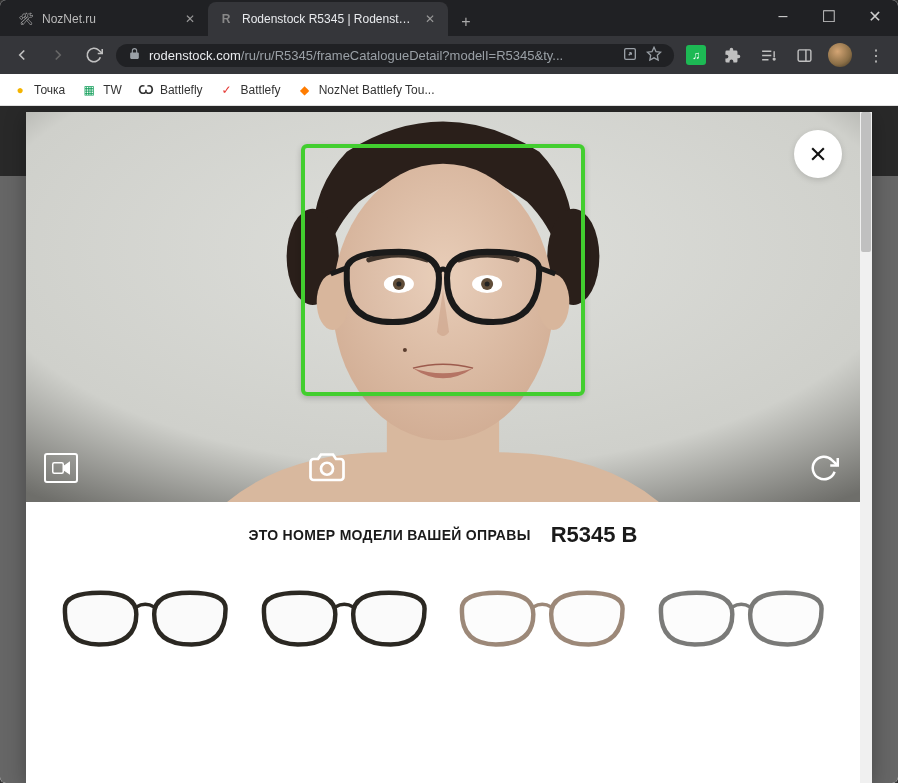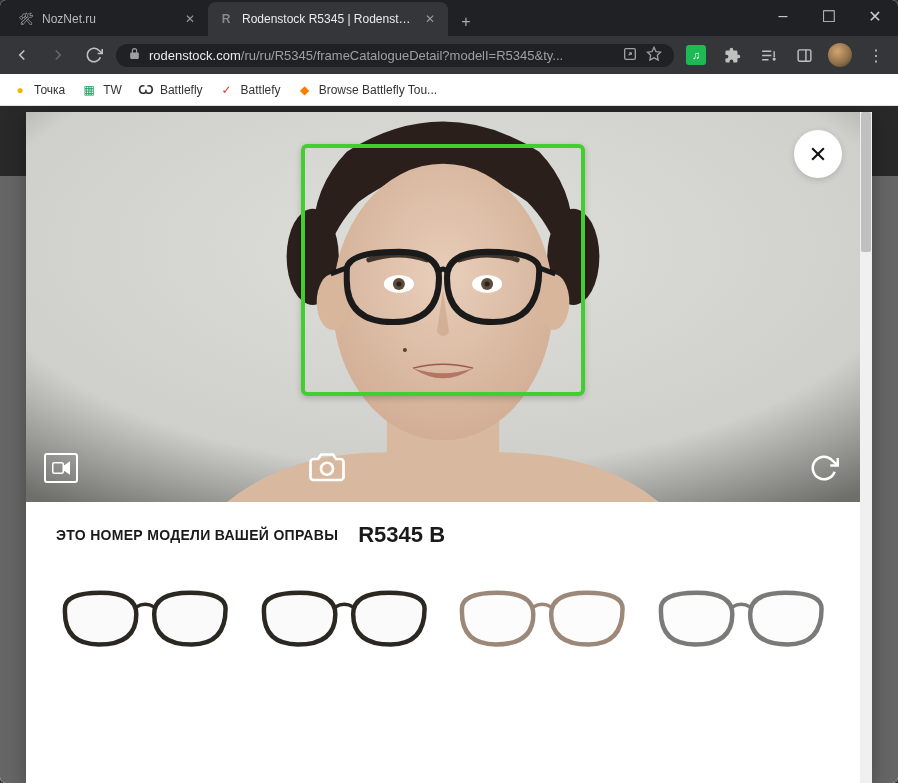--- a/index.html
+++ b/index.html
@@ -50,21 +50,21 @@
 .face-bg { position: absolute; inset: 0; display: flex; align-items: center; justify-content: center; }
 .face-svg { width: 100%; height: 100%; }
 .face-frame { position: absolute; top: 32px; left: 50%; transform: translateX(-50%); width: 284px; height: 252px; border: 4px solid #42ce2f; border-radius: 6px; box-shadow: 0 2px 6px rgba(0,0,0,0.2); }
 .close-modal { position: absolute; top: 18px; right: 18px; width: 48px; height: 48px; border-radius: 50%; background: #fff; display: flex; align-items: center; justify-content: center; cursor: pointer; box-shadow: 0 2px 6px rgba(0,0,0,0.15); }
 .tryon-controls { position: absolute; bottom: 12px; left: 0; right: 0; height: 44px; display: flex; align-items: center; padding: 0 18px; }
 .ctrl-btn { width: 36px; height: 36px; display: flex; align-items: center; justify-content: center; color: #fff; cursor: pointer; }
 .ctrl-btn.video { border: 2px solid #fff; border-radius: 3px; width: 34px; height: 30px; }
 .ctrl-btn.capture { margin: 0 auto; }
 .ctrl-btn.reload { margin-left: auto; }
 
-.model-row { padding: 20px 30px; display: flex; align-items: center; gap: 20px; }
+.model-row { padding: 20px 30px; display: flex; align-items: center; gap: 20px; justify-content: center; }
 .model-label { font-size: 14px; font-weight: 600; letter-spacing: 0.3px; color: #1a1a1a; }
 .model-num { font-size: 22px; font-weight: 700; color: #1a1a1a; }
 
 .variants { display: flex; gap: 20px; padding: 10px 30px 0 30px; }
 .variant { flex: 1; height: 80px; display: flex; align-items: center; justify-content: center; cursor: pointer; }
 
 .glasses-svg { width: 100%; }
 </style>
 </head>
 <body>
@@ -167,21 +167,21 @@
     <div class="bm">
         <span class="bm-icon" style="color:#333;font-weight:900">Ѡ</span>
         <span>Battlefly</span>
       </div>
     <div class="bm">
         <span class="bm-icon" style="color:#e53935">✓</span>
         <span>Battlefy</span>
       </div>
     <div class="bm">
         <span class="bm-icon" style="color:#ff7c00">◆</span>
-        <span>Browse Battlefly Tou...</span>
+        <span>NozNet Battlefy Tou...</span>
       </div>
   </div>
 
   <div class="page">
     <div class="dimmed-bg"></div>
     <div class="dimmed-header">
       <div class="logo">
         <svg width="26" height="26" viewBox="0 0 24 24" fill="none" stroke="#111" stroke-width="2.4">
             <path d="M4 20V5h7a5 5 0 0 1 0 10H4m8 0l7 5"></path>
           </svg>

